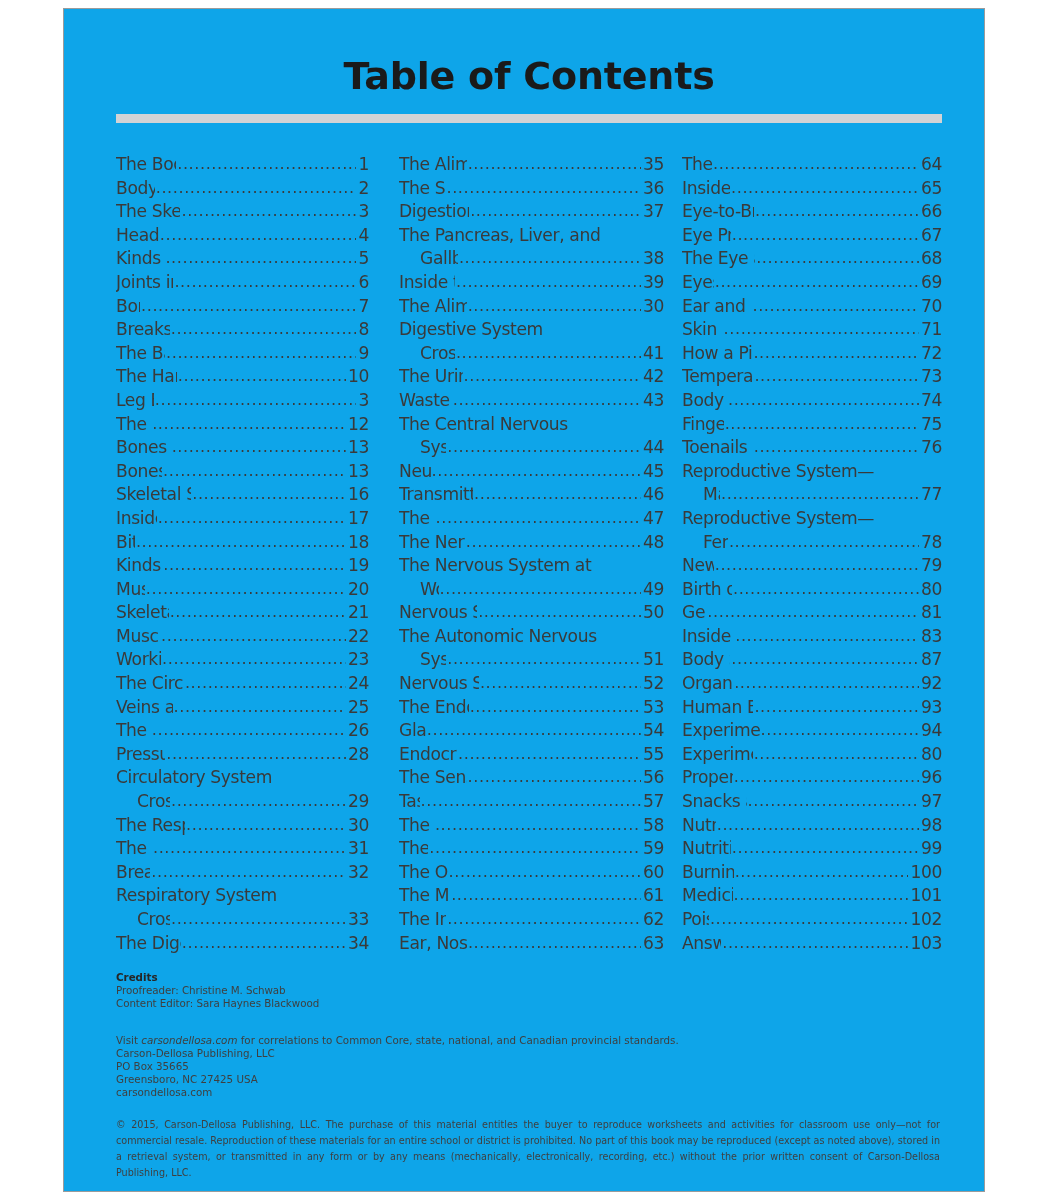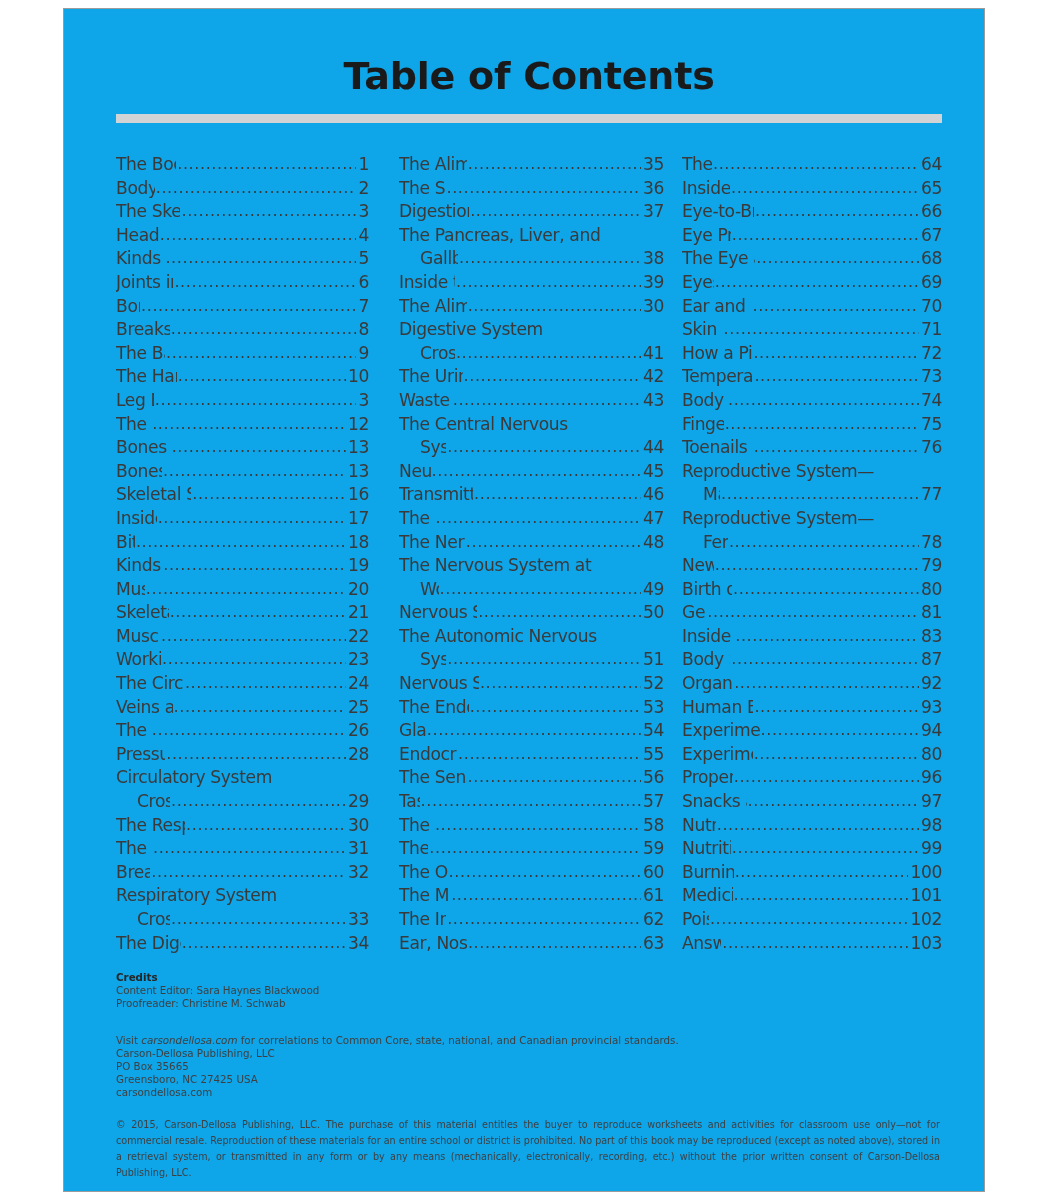--- a/index.html
+++ b/index.html
@@ -660,22 +660,22 @@
           <div class="toc-entry">
             <span class="e-title">Answer Key</span>
             <span class="leader">................................................................................</span>
             <span class="e-page">103</span>
           </div>
         </div>
     </div>
 
     <div class="footer">
       <div class="credits-head">Credits</div>
+      <div class="credits-line">Proofreader: Christine M. Schwab</div>
       <div class="credits-line">Content Editor: Sara Haynes Blackwood</div>
-      <div class="credits-line">Proofreader: Christine M. Schwab</div>
 
       <div class="visit-line"><span>Visit </span><span class="em">carsondellosa.com</span><span> for correlations to Common Core, state, national, and Canadian provincial standards.</span></div>
 
       <div class="addr-block">
         <div class="addr-line">Carson-Dellosa Publishing, LLC</div>
         <div class="addr-line">PO Box 35665</div>
         <div class="addr-line">Greensboro, NC 27425 USA</div>
         <div class="addr-line">carsondellosa.com</div>
       </div>
 

